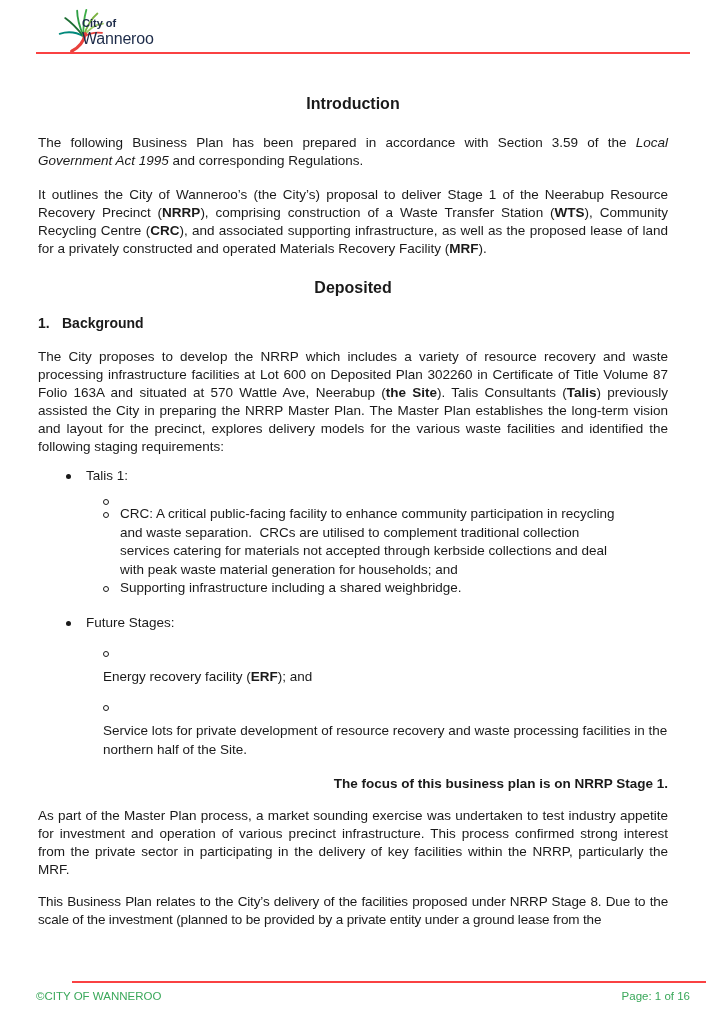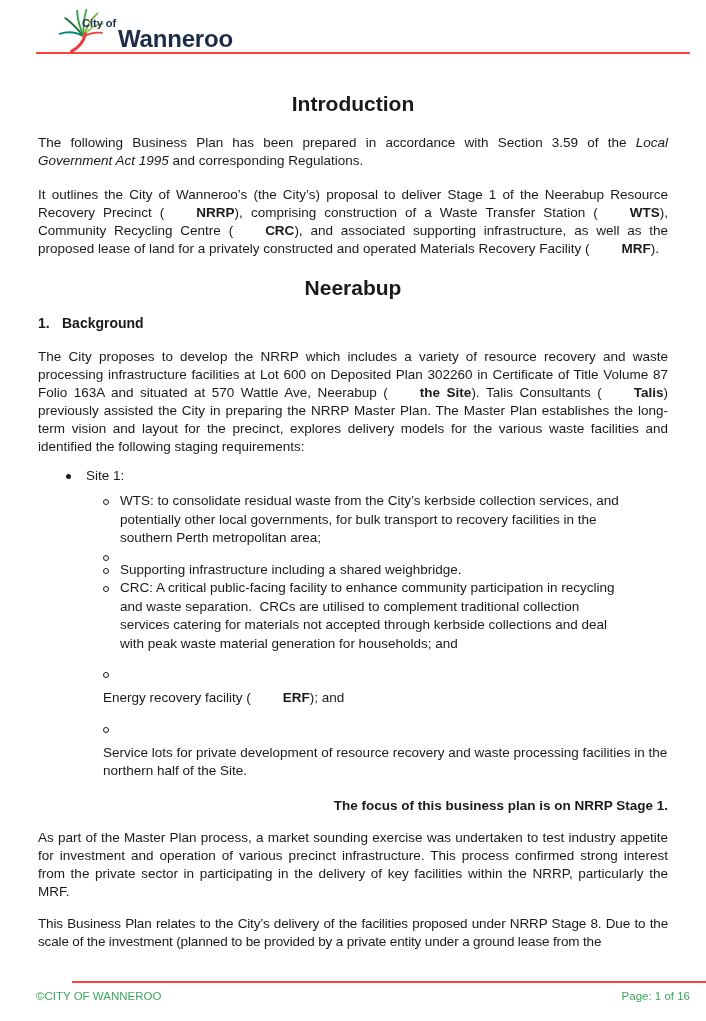--- a/index.html
+++ b/index.html
@@ -5,26 +5,26 @@
   html,body{margin:0;padding:0;background:#ffffff;}
   .page{position:relative;width:706px;height:1021px;background:#fff;overflow:hidden;
     font-family:"Liberation Sans","DejaVu Sans",sans-serif;color:#1a1a1a;
     font-size:13.5px;line-height:18px;}
   .header{position:relative;height:58px;}
   .logo{position:absolute;left:50px;top:8px;display:flex;}
   .logo-mark{width:58px;height:46px;flex:0 0 58px;}
   .logo-text{display:flex;flex-direction:column;margin-left:-26px;margin-top:9px;
     color:var(--logo-navy,#1d2b49);}
   .logo-top{font-size:11px;line-height:12px;font-weight:600;}
-  .logo-name{font-size:24px;line-height:20px;font-weight:700;letter-spacing:-0.2px;margin-left:36px;}
+  .logo-name{font-size:16px;line-height:20px;font-weight:400;letter-spacing:-0.2px;}
   .rule{position:absolute;left:36px;width:654px;height:2px;background:var(--rule-red,#fa4142);}
   .rule-top{top:52px;}
   .rule-bottom{top:0;}
   .content{padding:0 38px;}
-  .h-center{text-align:center;font-size:21px;line-height:23px;font-weight:700;margin:0;}
+  .h-center{text-align:center;font-size:16px;line-height:23px;font-weight:700;margin:0;}
   .h-intro{margin-top:34px;}
   .h-overview{margin-top:18px;}
   .h-background{display:flex;font-size:14px;line-height:17px;font-weight:700;margin:16px 0 0;}
   .bg-num{width:24px;flex:0 0 24px;}
   .para{margin:0;}
   .justify{text-align:justify;}
   .p-first{margin-top:19px;}
   .p-outline{margin-top:16px;}
   .p-site{margin-top:16px;}
   .bullet{display:flex;align-items:flex-start;}
@@ -40,21 +40,21 @@
   .sublist{line-height:18.5px;}
   .stage1-list{margin-top:7px;padding-right:42px;}
   .future-label{margin-top:16px;}
   .fgap{margin-top:12px;flex-direction:column;}
   .p-focus{margin-top:16px;font-weight:700;text-align:right;}
   .p-market{margin-top:14px;}
   .p-delivery{margin-top:14px;letter-spacing:-0.15px;}
   .footer{position:absolute;left:36px;top:981px;width:654px;text-align:center;}
   .footer-row{display:flex;justify-content:space-between;margin-top:9px;
     font-size:11.5px;line-height:13px;color:var(--footer-green,#3aa85a);}
-  .b{font-weight:700;margin-left:32px;}
+  .b{font-weight:700;}
   .i{font-style:italic;}
 </style>
 </head>
 <body>
 
 <div class="page">
 
   <header class="header">
     <div class="logo">
       <svg class="logo-mark" viewBox="0 0 60 50" fill="none" aria-hidden="true">
@@ -75,52 +75,52 @@
     <div class="rule rule-top"></div>
   </header>
 
   <main class="content">
 
     <h1 class="h-center h-intro">Introduction</h1>
 
     <p class="para justify p-first"><span>The following Business Plan has been prepared in accordance with Section 3.59 of the </span><span class="i">Local Government Act 1995</span><span> and corresponding Regulations.</span></p>
     <p class="para justify p-outline"><span>It outlines the City of Wanneroo’s (the City’s) proposal to deliver Stage 1 of the Neerabup Resource Recovery Precinct (</span><span class="b">NRRP</span><span>), comprising construction of a Waste Transfer Station (</span><span class="b">WTS</span><span>), Community Recycling Centre (</span><span class="b">CRC</span><span>), and associated supporting infrastructure, as well as the proposed lease of land for a privately constructed and operated Materials Recovery Facility (</span><span class="b">MRF</span><span>).</span></p>
 
-    <h1 class="h-center h-overview">Neerabup</h1>
+    <h1 class="h-center h-overview">Deposited</h1>
 
     <h2 class="h-background">
       <span class="bg-num">1.</span>
       <span>Background</span>
     </h2>
 
     <p class="para justify p-site"><span>The City proposes to develop the NRRP which includes a variety of resource recovery and waste processing infrastructure facilities at Lot 600 on Deposited Plan 302260 in Certificate of Title Volume 87 Folio 163A and situated at 570 Wattle Ave, Neerabup (</span><span class="b">the Site</span><span>). Talis Consultants (</span><span class="b">Talis</span><span>) previously assisted the City in preparing the NRRP Master Plan. The Master Plan establishes the long-term vision and layout for the precinct, explores delivery models for the various waste facilities and identified the following staging requirements:</span></p>
 
     <div class="bullet l1 stage1-label">
       <span class="m1"></span>
-      <span class="li-text">Site 1:</span>
+      <span class="li-text">Talis 1:</span>
     </div>
 
     <div class="sublist stage1-list">
       <div class="bullet l2">
         <span class="m2"></span>
-        <span class="li-text pre">WTS: to consolidate residual waste from the City’s kerbside collection services, and potentially other local governments, for bulk transport to recovery facilities in the southern Perth metropolitan area;</span>
       </div>
       <div class="bullet l2">
         <span class="m2"></span>
+        <span class="li-text pre">CRC: A critical public-facing facility to enhance community participation in recycling and waste separation.  CRCs are utilised to complement traditional collection services catering for materials not accepted through kerbside collections and deal with peak waste material generation for households; and</span>
       </div>
       <div class="bullet l2">
         <span class="m2"></span>
         <span class="li-text pre">Supporting infrastructure including a shared weighbridge.</span>
       </div>
-      <div class="bullet l2">
-        <span class="m2"></span>
-        <span class="li-text pre">CRC: A critical public-facing facility to enhance community participation in recycling and waste separation.  CRCs are utilised to complement traditional collection services catering for materials not accepted through kerbside collections and deal with peak waste material generation for households; and</span>
-      </div>
     </div>
 
+    <div class="bullet l1 future-label">
+      <span class="m1"></span>
+      <span class="li-text">Future Stages:</span>
+    </div>
 
     <div class="sublist">
       <div class="bullet l2 fgap">
         <span class="m2"></span>
         <span class="li-text"><span>Energy recovery facility (</span><span class="b">ERF</span><span>); and</span></span>
       </div>
       <div class="bullet l2 fgap">
         <span class="m2"></span>
         <span class="li-text"><span>Service lots for private development of resource recovery and waste processing facilities in the northern half of the Site.</span></span>
       </div>

